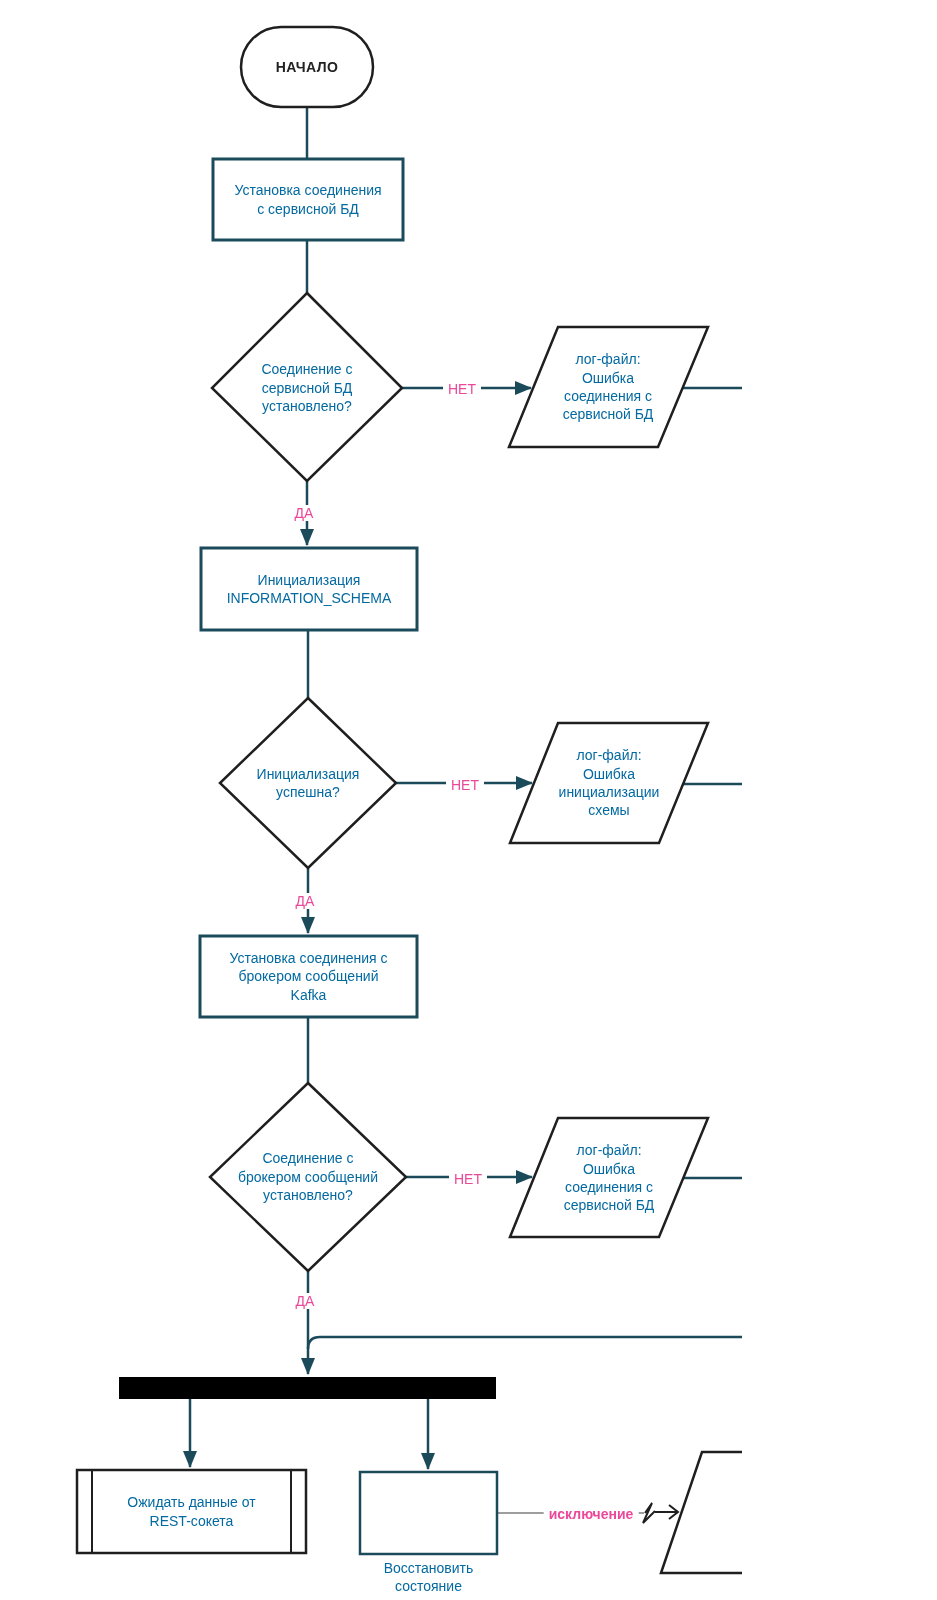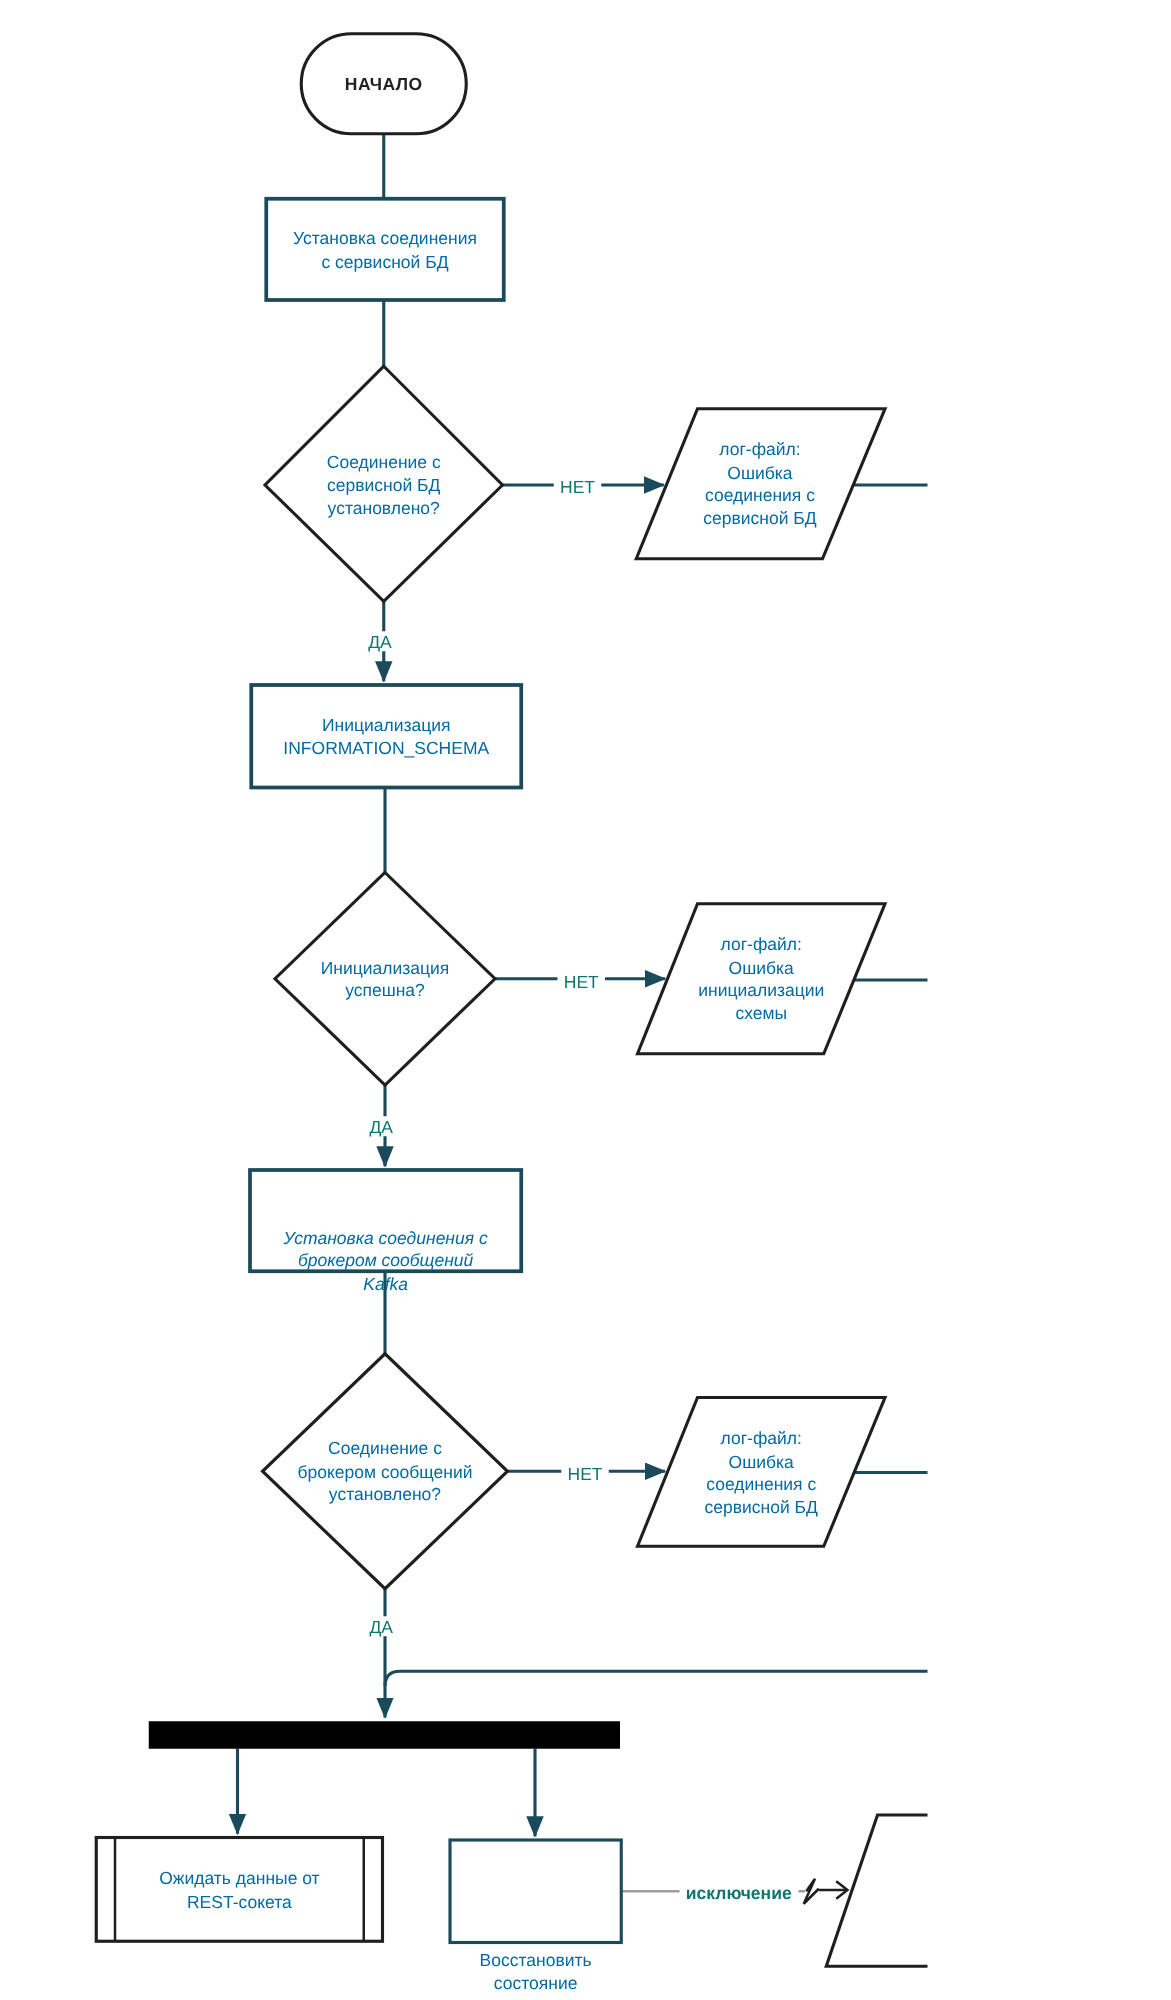--- a/index.html
+++ b/index.html
@@ -9,21 +9,21 @@
   }
   #stage svg { position:absolute; left:0; top:0; z-index:1; }
   .t {
     position:absolute; z-index:2; display:flex; align-items:center; justify-content:center;
     text-align:center; white-space:pre-line; font-size:14px; line-height:1.32; color:#0369a1;
     pointer-events:none;
   }
   .term { font-weight:bold; letter-spacing:.4px; color:#222; }
   .lbl {
     position:absolute; z-index:3; transform:translate(-50%,-50%);
-    background:#ffffff; padding:0 5px; font-size:14px; color:#0f766e; white-space:nowrap;
+    background:#ffffff; padding:0 5px; font-size:14px; color:#ec4899; white-space:nowrap;
   }
 </style>
 </head>
 <body>
 
 <div id="stage">
 
   <svg width="937" height="1600" viewBox="0 0 937 1600">
     <defs>
       <marker id="arr" markerUnits="userSpaceOnUse" markerWidth="20" markerHeight="16" refX="16" refY="7" orient="auto">
@@ -100,21 +100,21 @@
 INFORMATION_SCHEMA</div>
 
   <div class="t" style="left:228px; top:743px; width:160px; height:80px;">Инициализация
 успешна?</div>
 
   <div class="t" style="left:534px; top:733px; width:150px; height:100px;">лог-файл:
 Ошибка
 инициализации
 схемы</div>
 
-  <div class="t" style="left:205px; top:972px; width:207px; height:73px;font-style:italic;">Установка соединения с
+  <div class="t" style="left:205px; top:940px; width:207px; height:73px;">Установка соединения с
 брокером сообщений
 Kafka</div>
 
 
   <div class="t" style="left:213px; top:1122px; width:190px; height:110px;">Соединение с
 брокером сообщений
 установлено?</div>
 
   <div class="t" style="left:534px; top:1128px; width:150px; height:100px;">лог-файл:
 Ошибка

